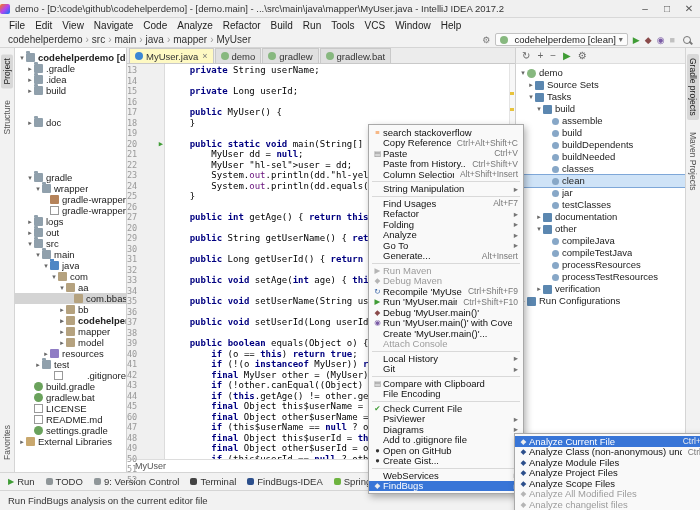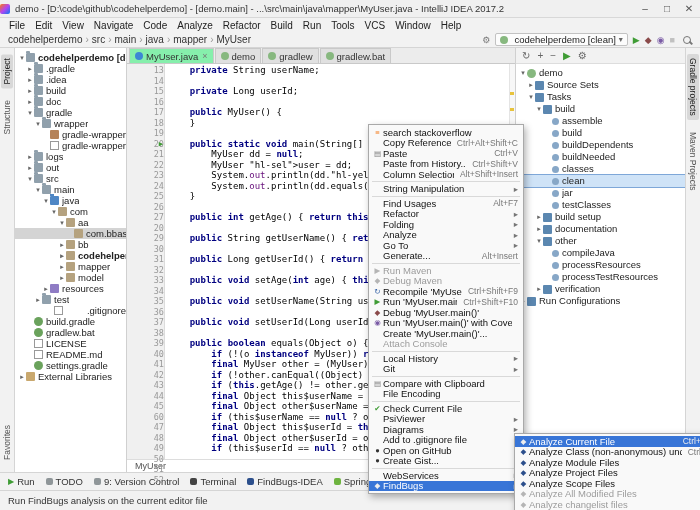--- a/index.html
+++ b/index.html
@@ -51,28 +51,28 @@
 .ti-gradle-file{background:#6aa25c;border-radius:50%}
 .ti-jar{background:#b5835a}
 .ti-lib{background:#c9a86e}
 .ti-task{background:#87a7c7;border-radius:50%;width:7px;height:7px;margin-left:1px}
 .ti-gradle-root{background:#87b87f;border-radius:50%}
 .tlabel{overflow:hidden}
 
 .editor-col{flex:1;display:flex;flex-direction:column;min-width:0}
 .tabbar{height:16px;background:#ececec;border-bottom:1px solid #c9c9c9;display:flex;align-items:flex-end;padding-left:2px;flex:none}
 .tab{height:15px;display:flex;align-items:center;padding:0 5px;border:1px solid #c9c9c9;border-bottom:none;background:#e0e0e0;margin-right:1px;font-size:9.5px;color:#333;white-space:nowrap}
-.tab.active{background:#86efac}
+.tab.active{background:#fef9c3}
 .tab.modified .tab-label{color:#3b6eb5}
 .tab-ic{width:8px;height:8px;margin-right:3px;border-radius:50%;flex:none}
 .ic-class{background:#3c87d4}.ic-gradle{background:#87b87f}
 .tab-close{margin-left:4px;color:#777;font-size:9px}
 .editor{flex:1;display:flex;background:#fff;position:relative;min-height:0}
 .gutter{width:38px;background:#f0f0f0;border-right:1px solid #dcdcdc;flex:none;padding-top:1px}
-.gl{height:10.5px;line-height:10.5px;text-align:right;color:#999;font-family:"DejaVu Sans Mono",monospace;font-size:8.5px;position:relative}
+.gl{height:10.5px;line-height:10.5px;padding-right:11px;color:#999;font-family:"DejaVu Sans Mono",monospace;font-size:8.5px;position:relative}
 .run-glyph{position:absolute;right:1px;top:1px;color:#3f9c35;font-size:7px;line-height:9px}
 .codewrap{flex:1;overflow:hidden;padding:1px 0 0 3px;min-width:0}
 .cl{height:10.5px;line-height:10.5px;font-family:"DejaVu Sans Mono",monospace;font-size:9px;white-space:pre;color:#000}
 .kw{color:var(--keyword);font-weight:bold}
 .str{color:var(--string);font-weight:bold}
 .fld{color:#660e7a}
 .errstripe{position:absolute;right:0;top:0;bottom:0;width:6px;background:#f7f7f7;border-left:1px solid #e4e4e4}
 .mark{position:absolute;right:1px;width:4px;height:3px;display:block}
 .ebread{height:13px;background:#fff;border-top:1px solid #ddd;display:flex;align-items:center;padding-left:8px;font-size:9px;color:#555;flex:none}
 
@@ -184,26 +184,26 @@
         <div class="trow" style="padding-left: 11px;">
           <span class="arr">▸</span>
           <span class="tic ti-folder"></span>
           <span class="tlabel">.idea</span>
         </div>
         <div class="trow" style="padding-left: 11px;">
           <span class="arr">▸</span>
           <span class="tic ti-folder"></span>
           <span class="tlabel">build</span>
         </div>
-        <div class="trow" style="padding-left: 11px;">
+        <div class="trow" style="padding-left: 11px; margin-top: 21px;">
           <span class="arr">▸</span>
           <span class="tic ti-folder"></span>
           <span class="tlabel">doc</span>
         </div>
-        <div class="trow" style="padding-left: 11px;">
+        <div class="trow" style="padding-left: 11px; margin-top: 44px;">
           <span class="arr">▾</span>
           <span class="tic ti-folder"></span>
           <span class="tlabel">gradle</span>
         </div>
         <div class="trow" style="padding-left: 19px;">
           <span class="arr">▾</span>
           <span class="tic ti-folder"></span>
           <span class="tlabel">wrapper</span>
         </div>
         <div class="trow" style="padding-left: 27px;">
@@ -407,20 +407,21 @@
             <div class="cl"></div>
             <div class="cl">    <span class="kw">public</span> Long getUserId() { <span class="kw">return</span> <span class="kw">this</span>.<span class="fld">userId</span>; }</div>
             <div class="cl"></div>
             <div class="cl">    <span class="kw">public</span> <span class="kw">void</span> setAge(<span class="kw">int</span> age) { <span class="kw">this</span>.<span class="fld">age</span> = age; }</div>
             <div class="cl"></div>
             <div class="cl">    <span class="kw">public</span> <span class="kw">void</span> setUserName(String userName) { <span class="kw">this</span>.<span class="fld">userName</span> = userName; }</div>
             <div class="cl"></div>
             <div class="cl">    <span class="kw">public</span> <span class="kw">void</span> setUserId(Long userId) { <span class="kw">this</span>.<span class="fld">userId</span> = userId; }</div>
             <div class="cl"></div>
             <div class="cl">    <span class="kw">public</span> <span class="kw">boolean</span> equals(Object o) {</div>
+            <div class="cl">        <span class="kw">if</span> (o == <span class="kw">this</span>) <span class="kw">return</span> <span class="kw">true</span>;</div>
             <div class="cl">        <span class="kw">if</span> (!(o <span class="kw">instanceof</span> MyUser)) <span class="kw">return</span> <span class="kw">false</span>;</div>
             <div class="cl">        <span class="kw">final</span> MyUser other = (MyUser) o;</div>
             <div class="cl">        <span class="kw">if</span> (!other.canEqual((Object) <span class="kw">this</span>)) <span class="kw">return</span> <span class="kw">false</span>;</div>
             <div class="cl">        <span class="kw">if</span> (<span class="kw">this</span>.getAge() != other.getAge()) <span class="kw">return</span> <span class="kw">false</span>;</div>
             <div class="cl">        <span class="kw">final</span> Object this$userName = <span class="kw">this</span>.getUserName();</div>
             <div class="cl">        <span class="kw">final</span> Object other$userName = other.getUserName();</div>
             <div class="cl">        <span class="kw">if</span> (this$userName == <span class="kw">null</span> ? other$userName != <span class="kw">null</span> : !this$userName.equals(other$userName))  ;</div>
             <div class="cl">        <span class="kw">final</span> Object this$userId = <span class="kw">this</span>.getUserId();</div>
             <div class="cl">        <span class="kw">final</span> Object other$userId = other.getUserId();</div>
             <div class="cl">        <span class="kw">if</span> (this$userId == <span class="kw">null</span> ? other$userId != <span class="kw">null</span> : !this$userId.equals(other$userId))  ;</div>
@@ -501,36 +502,36 @@
             <span class="tlabel">jar</span>
           </div>
           <div class="trow" style="padding-left: 27px;">
             <span class="arr"></span>
             <span class="tic ti-task"></span>
             <span class="tlabel">testClasses</span>
           </div>
           <div class="trow" style="padding-left: 19px;">
             <span class="arr">▸</span>
             <span class="tic ti-folder-blue"></span>
-            <span class="tlabel">build setup</span>
-          </div>
-          <div class="trow" style="padding-left: 19px;">
-            <span class="arr">▸</span>
-            <span class="tic ti-folder-blue"></span>
             <span class="tlabel">documentation</span>
           </div>
           <div class="trow" style="padding-left: 19px;">
             <span class="arr">▾</span>
             <span class="tic ti-folder-blue"></span>
             <span class="tlabel">other</span>
           </div>
           <div class="trow" style="padding-left: 27px;">
             <span class="arr"></span>
             <span class="tic ti-task"></span>
             <span class="tlabel">compileJava</span>
+          </div>
+          <div class="trow" style="padding-left: 27px;">
+            <span class="arr"></span>
+            <span class="tic ti-task"></span>
+            <span class="tlabel">compileTestJava</span>
           </div>
           <div class="trow" style="padding-left: 27px;">
             <span class="arr"></span>
             <span class="tic ti-task"></span>
             <span class="tlabel">processResources</span>
           </div>
           <div class="trow" style="padding-left: 27px;">
             <span class="arr"></span>
             <span class="tic ti-task"></span>
             <span class="tlabel">processTestResources</span>

